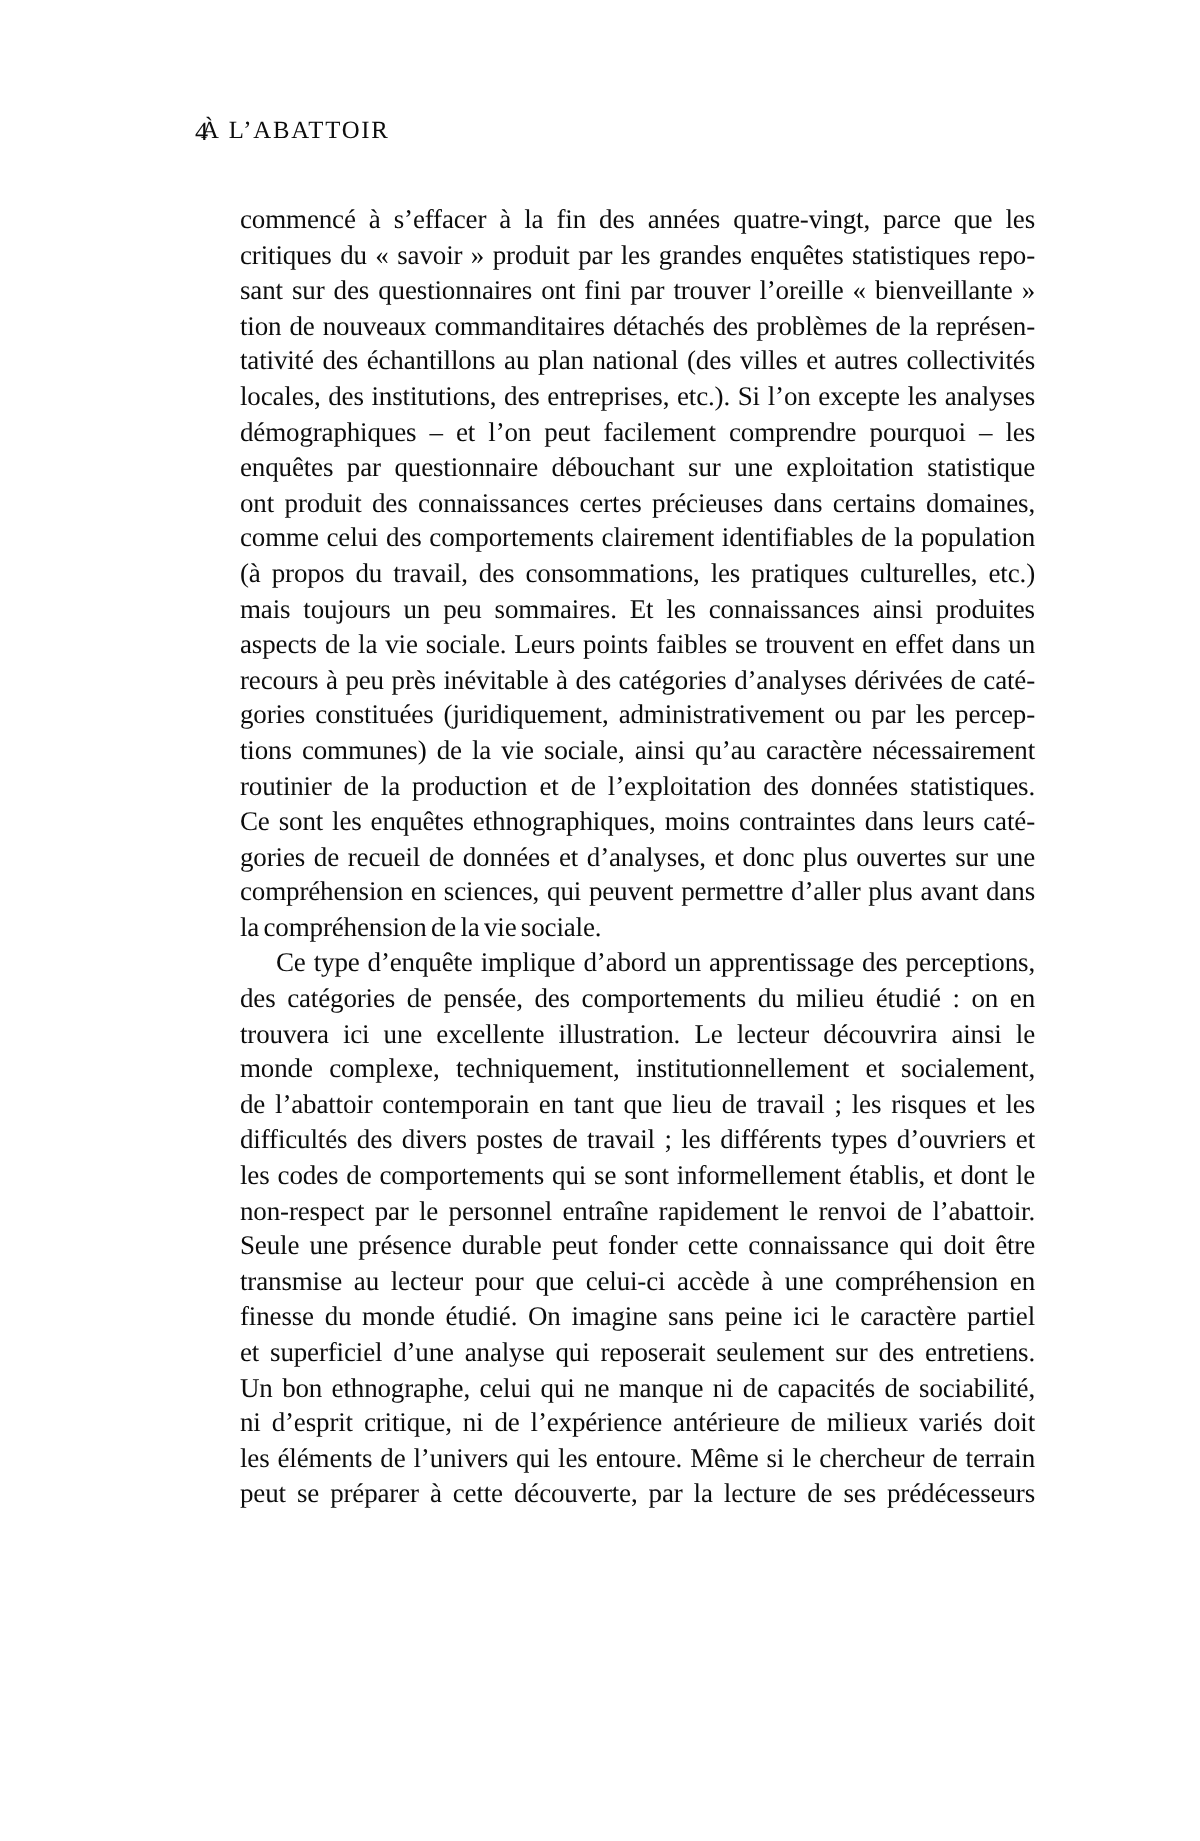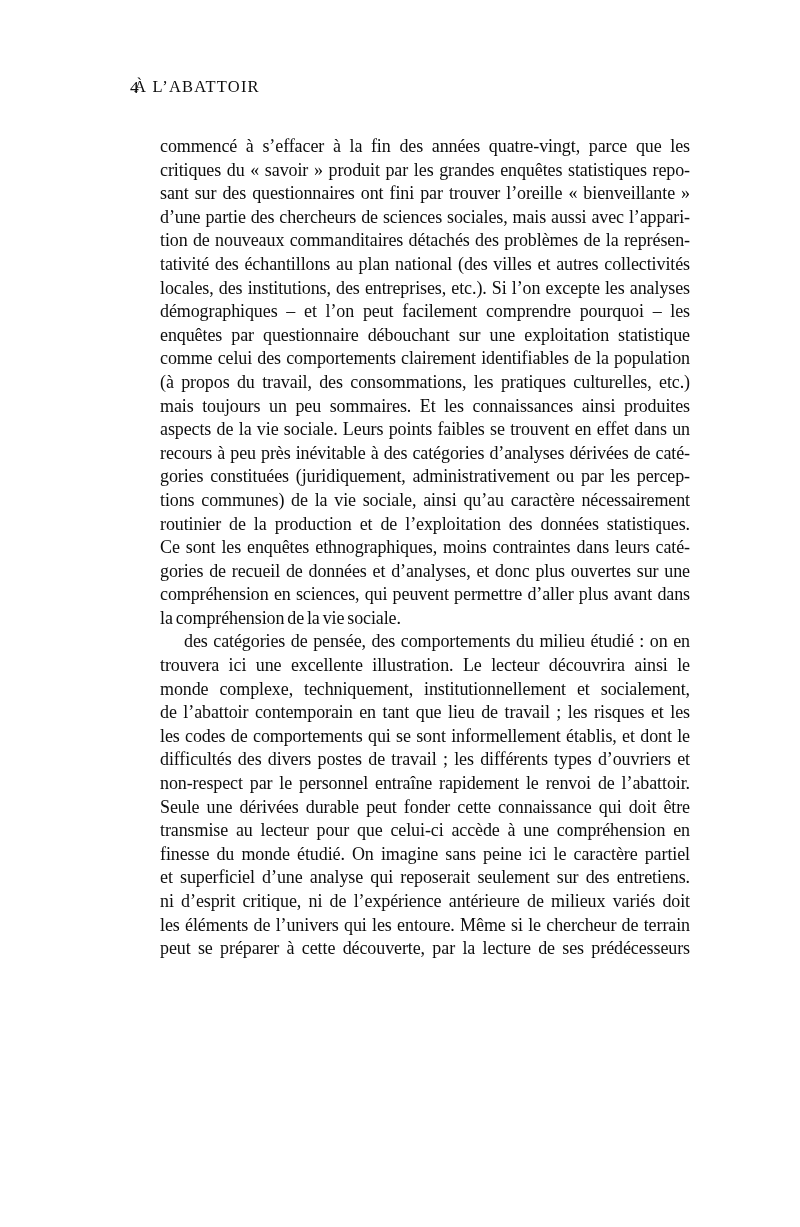--- a/index.html
+++ b/index.html
@@ -70,50 +70,52 @@
   <div class="content">
     <div class="running-header">
       <span class="page-number">4</span>
       <div class="running-title">À L’ABATTOIR</div>
     </div>
     <div class="body-text">
         <div class="paragraph">
           <div class="line">commencé à s’effacer à la fin des années quatre-vingt, parce que les</div>
           <div class="line">critiques du « savoir » produit par les grandes enquêtes statistiques repo-</div>
           <div class="line">sant sur des questionnaires ont fini par trouver l’oreille « bienveillante »</div>
-          <div class="line">d’une partie des chercheurs de sciences sociales, mais aussi avec l’appari-</div>
           <div class="line">tion de nouveaux commanditaires détachés des problèmes de la représen-</div>
           <div class="line">tativité des échantillons au plan national (des villes et autres collectivités</div>
           <div class="line">locales, des institutions, des entreprises, etc.). Si l’on excepte les analyses</div>
           <div class="line">démographiques – et l’on peut facilement comprendre pourquoi – les</div>
           <div class="line">enquêtes par questionnaire débouchant sur une exploitation statistique</div>
+          <div class="line">ont produit des connaissances certes précieuses dans certains domaines,</div>
           <div class="line">comme celui des comportements clairement identifiables de la population</div>
           <div class="line">(à propos du travail, des consommations, les pratiques culturelles, etc.)</div>
           <div class="line">mais toujours un peu sommaires. Et les connaissances ainsi produites</div>
           <div class="line">aspects de la vie sociale. Leurs points faibles se trouvent en effet dans un</div>
           <div class="line">recours à peu près inévitable à des catégories d’analyses dérivées de caté-</div>
           <div class="line">gories constituées (juridiquement, administrativement ou par les percep-</div>
           <div class="line">tions communes) de la vie sociale, ainsi qu’au caractère nécessairement</div>
           <div class="line">routinier de la production et de l’exploitation des données statistiques.</div>
           <div class="line">Ce sont les enquêtes ethnographiques, moins contraintes dans leurs caté-</div>
           <div class="line">gories de recueil de données et d’analyses, et donc plus ouvertes sur une</div>
           <div class="line">compréhension en sciences, qui peuvent permettre d’aller plus avant dans</div>
           <div class="line endline">la compréhension de la vie sociale.</div>
         </div>
         <div class="paragraph indented">
+          <div class="line">Ce type d’enquête implique d’abord un apprentissage des perceptions,</div>
           <div class="line">des catégories de pensée, des comportements du milieu étudié : on en</div>
           <div class="line">trouvera ici une excellente illustration. Le lecteur découvrira ainsi le</div>
           <div class="line">monde complexe, techniquement, institutionnellement et socialement,</div>
           <div class="line">de l’abattoir contemporain en tant que lieu de travail ; les risques et les</div>
+          <div class="line">difficultés des divers postes de travail ; les différents types d’ouvriers et</div>
           <div class="line">les codes de comportements qui se sont informellement établis, et dont le</div>
-          <div class="line">difficultés des divers postes de travail ; les différents types d’ouvriers et</div>
           <div class="line">non-respect par le personnel entraîne rapidement le renvoi de l’abattoir.</div>
-          <div class="line">Seule une dérivées durable peut fonder cette connaissance qui doit être</div>
+          <div class="line">Seule une présence durable peut fonder cette connaissance qui doit être</div>
           <div class="line">transmise au lecteur pour que celui-ci accède à une compréhension en</div>
           <div class="line">finesse du monde étudié. On imagine sans peine ici le caractère partiel</div>
           <div class="line">et superficiel d’une analyse qui reposerait seulement sur des entretiens.</div>
+          <div class="line">Un bon ethnographe, celui qui ne manque ni de capacités de sociabilité,</div>
           <div class="line">ni d’esprit critique, ni de l’expérience antérieure de milieux variés doit</div>
           <div class="line">les éléments de l’univers qui les entoure. Même si le chercheur de terrain</div>
           <div class="line">peut se préparer à cette découverte, par la lecture de ses prédécesseurs</div>
         </div>
       </div>
   </div>
 </div>
 
 </body></html>

